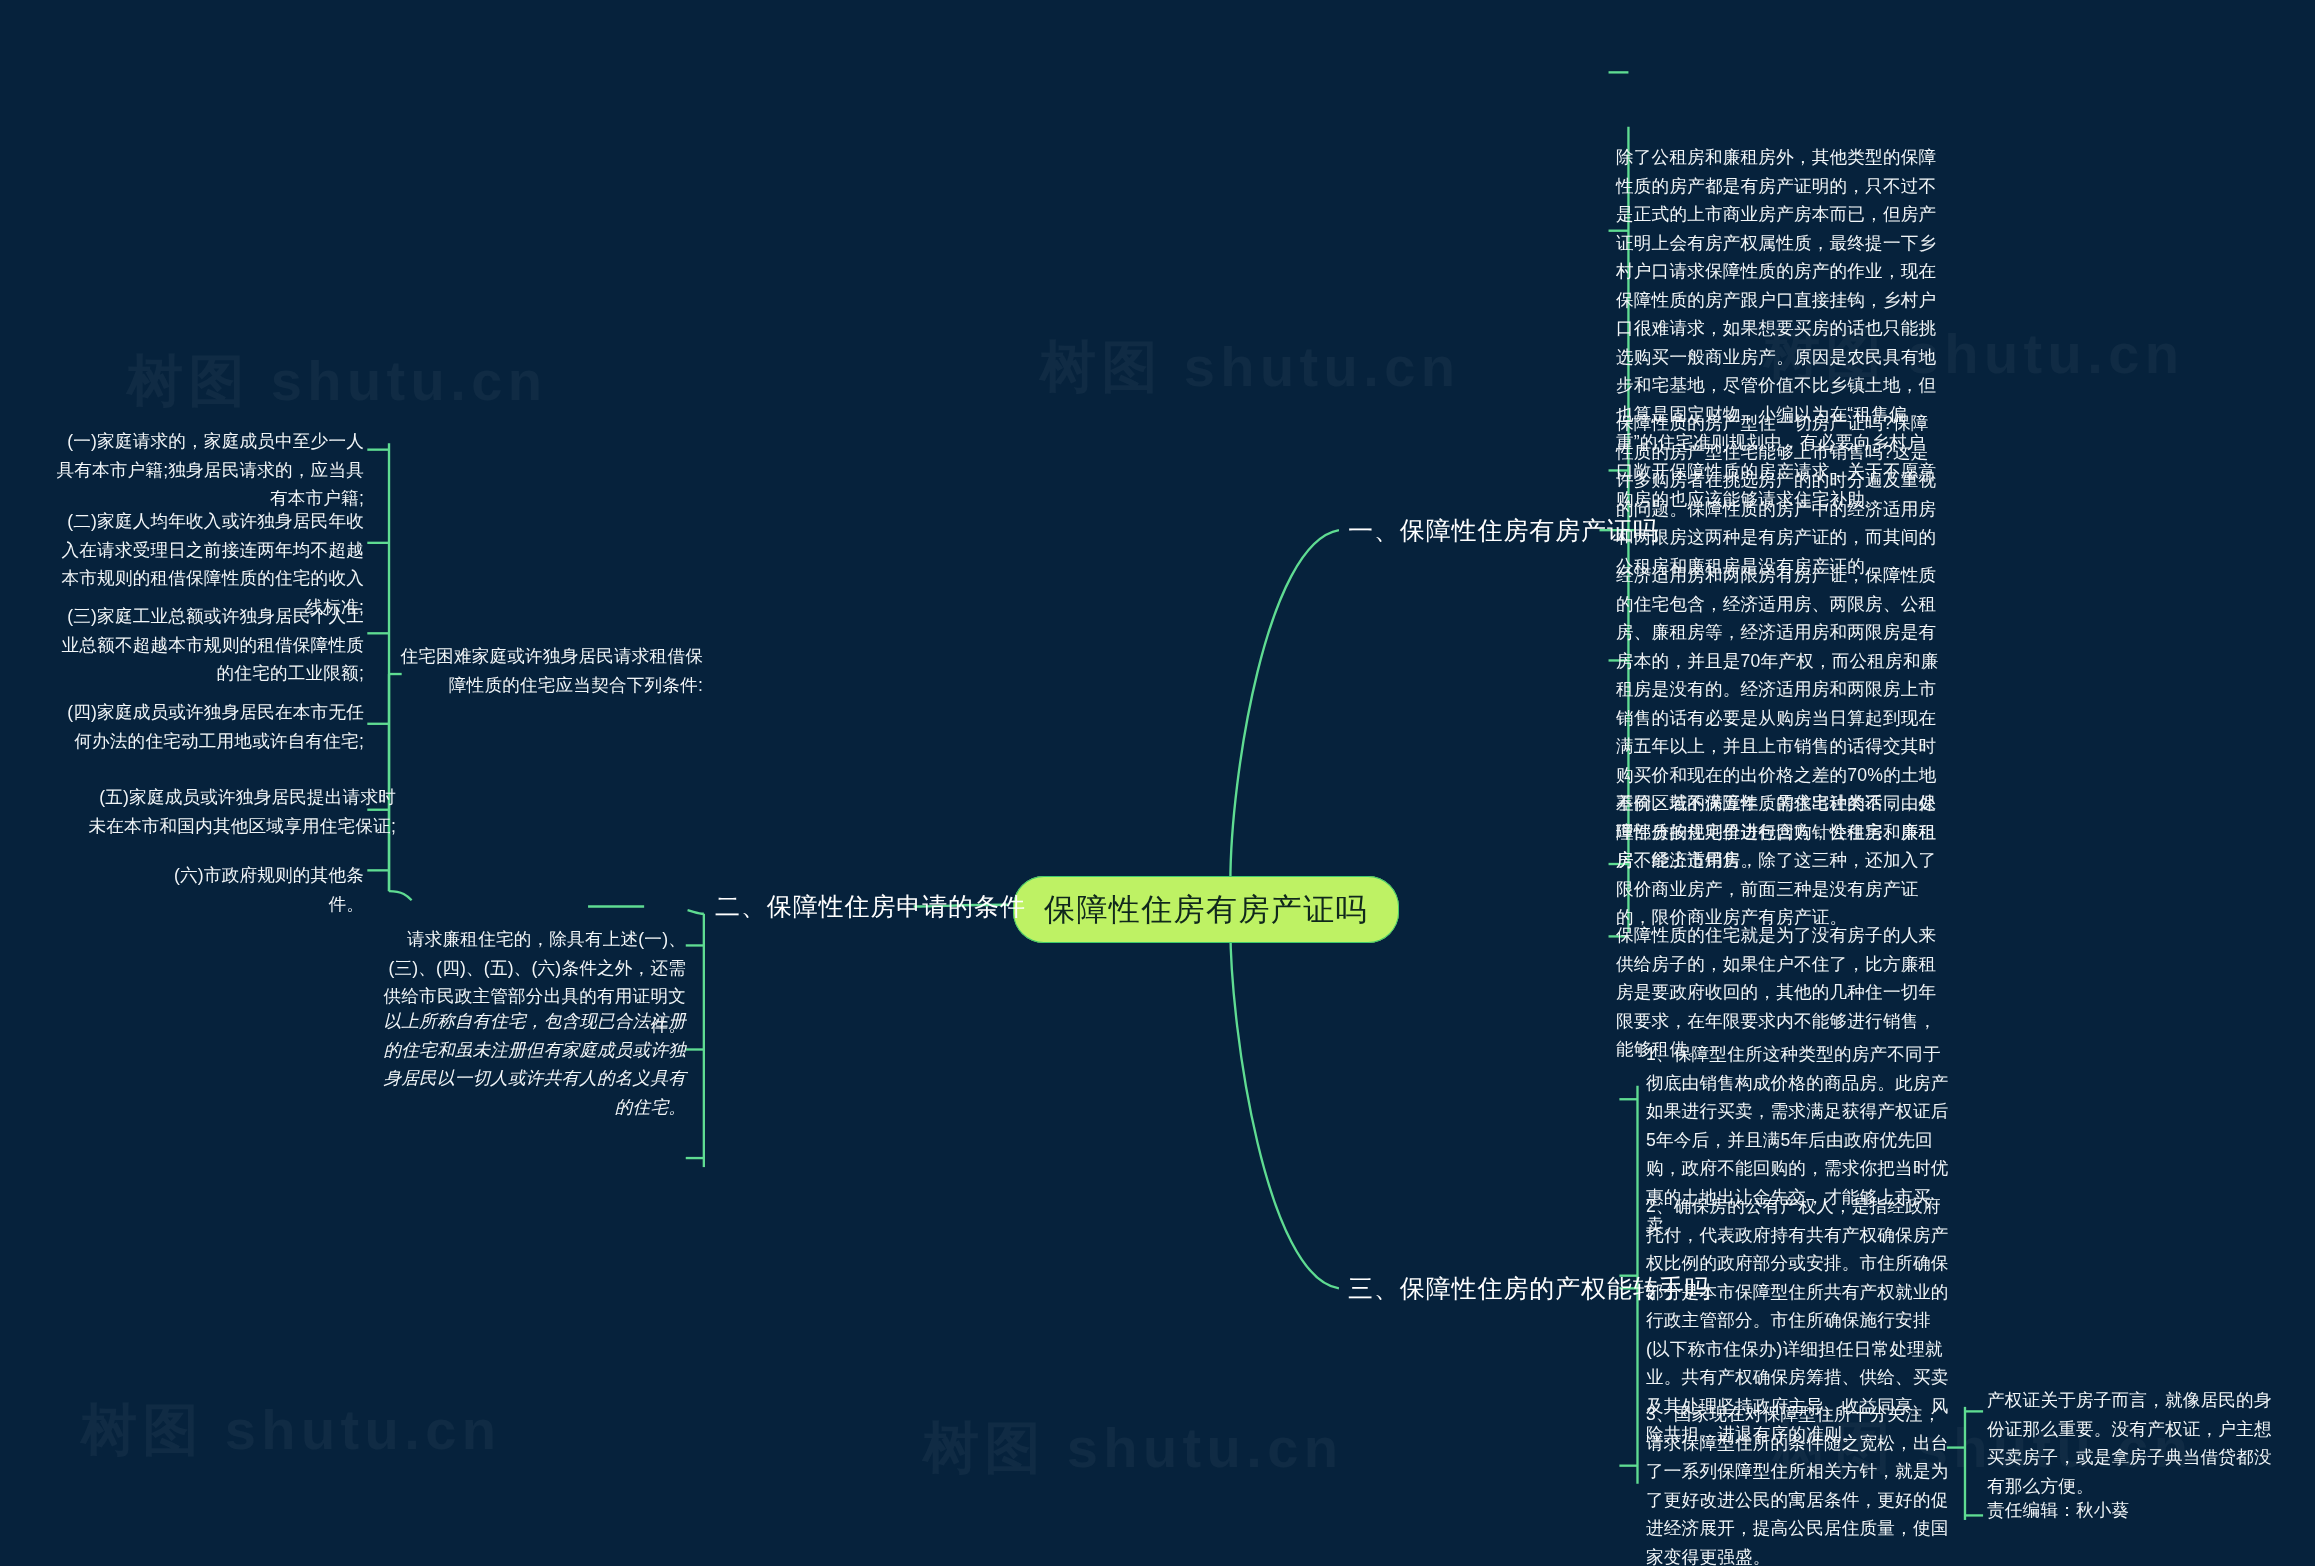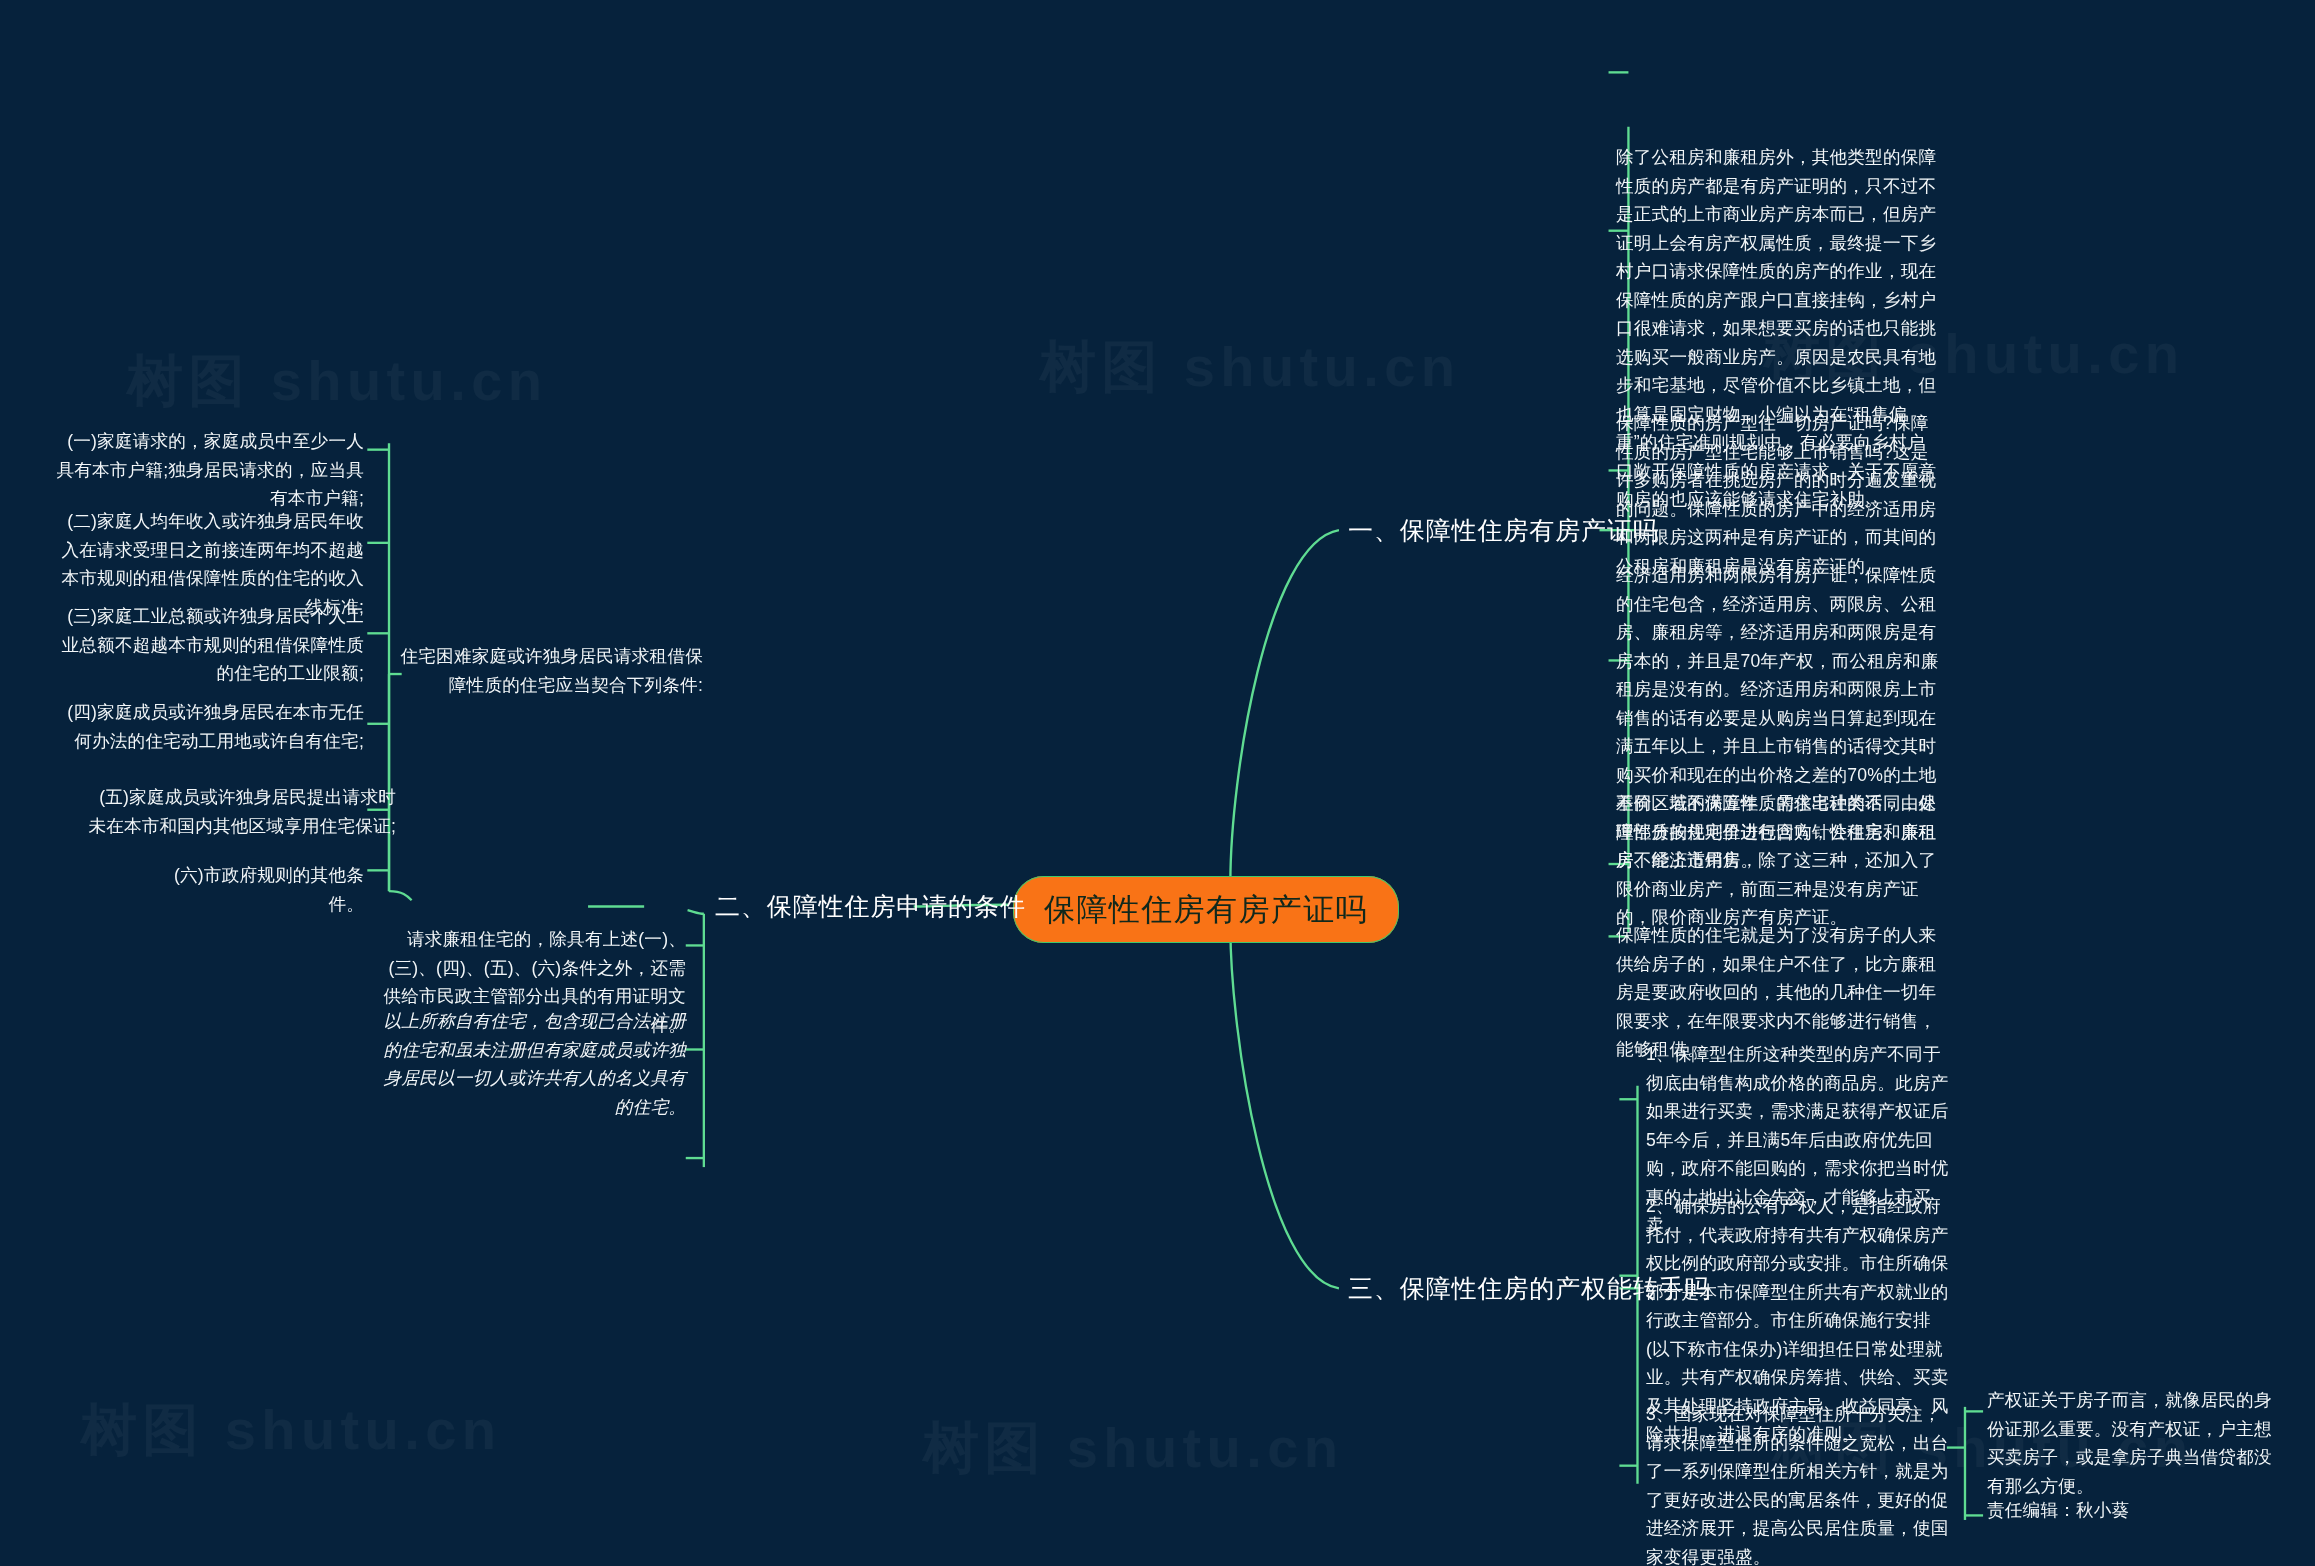--- a/index.html
+++ b/index.html
@@ -30,21 +30,21 @@
   }
   .leaf.right{text-align:left;}
   .leaf.left{text-align:right;}
   .branch{
     color:#ffffff;
     font-size:25px;
     letter-spacing:0.9px;
     white-space:nowrap;
   }
   .root{
-    background:#f97316;
+    background:#bef264;
     color:#10281c;
     font-size:31px;
     letter-spacing:1.4px;
     padding:12.7px 31px;
     border-radius:31px;
     white-space:nowrap;
     box-shadow:0 0 0 0.9px #3fc96b inset;
   }
 </style>
 </head>

